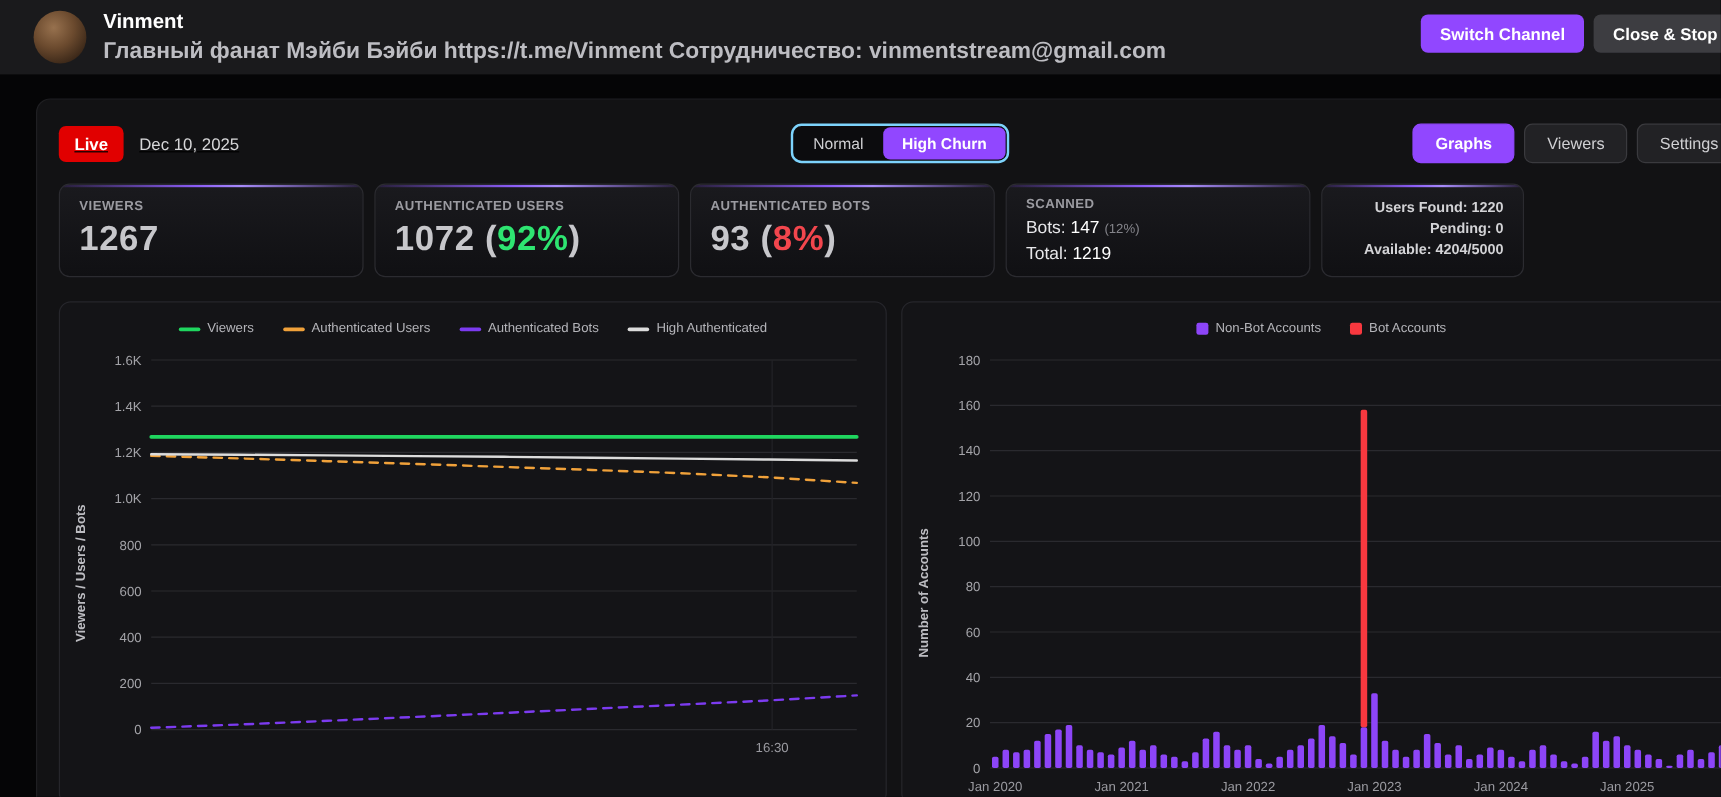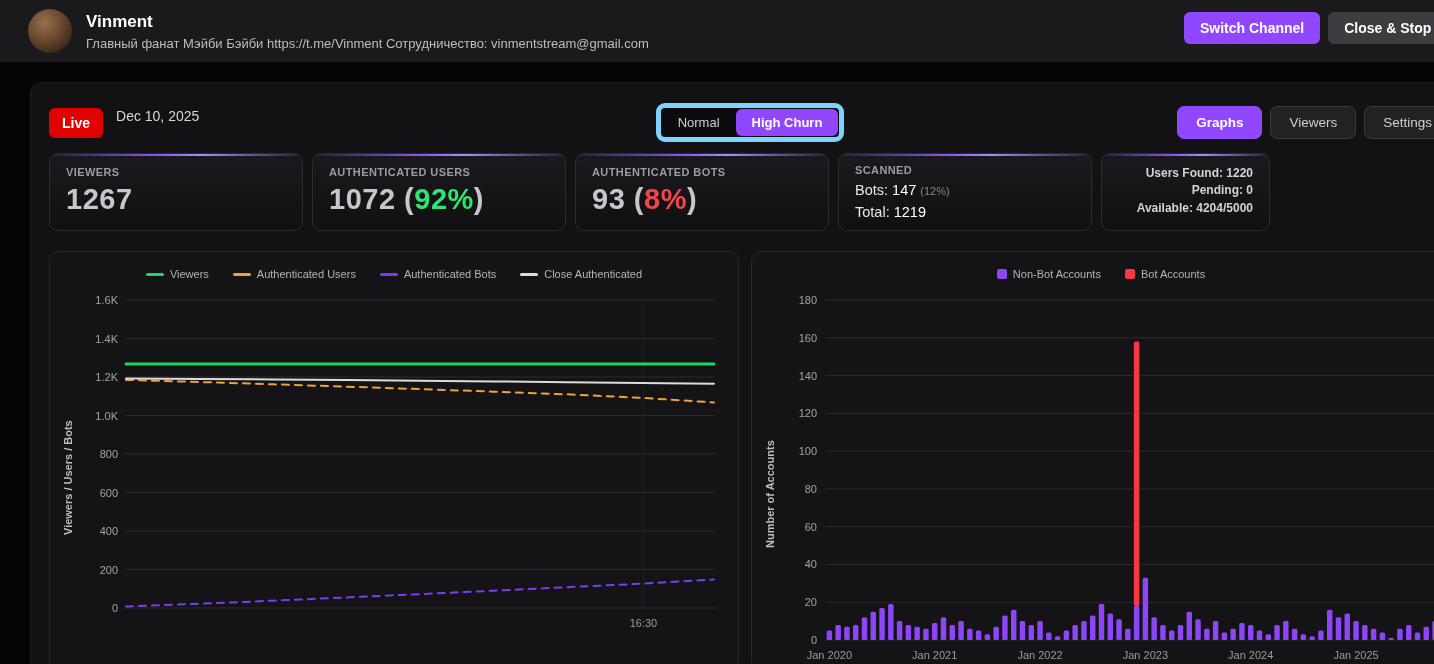--- a/index.html
+++ b/index.html
@@ -8,37 +8,37 @@
   .viewport { position:relative; width:1180px; height:664px; }
 
   
   .app-header { position:absolute; left:0; top:0; width:1434px; height:62px;
     background:#1a1a1c; display:flex; align-items:center; padding-left:28px; }
   .avatar { width:44px; height:44px; border-radius:50%;
     background:radial-gradient(circle at 38% 32%, #97714e 0%, #6b4a2e 42%, #3a2718 78%, #241811 100%);
     flex:0 0 auto; }
   .ch-info { margin-left:14px; }
   .ch-title { color:#ffffff; font-size:17px; font-weight:700; }
-  .ch-sub { color:#bdbdc2; font-size:13px; font-weight:400; margin-top:4px; }
+  .ch-sub { color:#bdbdc2; font-size:19px; font-weight:700; margin-top:4px; }
   .header-actions { position:absolute; left:1184px; top:12px; display:flex; gap:8px; }
   .btn { border:none; cursor:pointer; font-size:14px; font-weight:700; color:#fff;
     padding:8px 16px; border-radius:6px; white-space:nowrap; }
   .btn.purple { background:#9147ff; }
   .btn.gray { background:#3d3d41; }
 
   
   .panel { position:absolute; left:30px; top:82px; width:1440px; height:700px;
     background:#121214; border:1px solid #1f1f22; border-radius:12px; padding:20px 18px; }
 
   .controls-row { display:grid; grid-template-columns:1fr auto 1fr; align-items:center; height:32px; }
-  .left-controls { display:flex; justify-self:start; }
+  .left-controls { display:flex; align-items:center; justify-self:start;text-decoration:underline; }
   .live-badge { background:#e10000; color:#fff; font-weight:700; font-size:14px;
     padding:7px 13px; border-radius:6px; }
   .date-text { color:#d6d6d8; font-size:14px; margin-left:13px; }
-  .mode-toggle { background:#0c0c0e; border:5px solid #7dd3fc; border-radius:9px;
+  .mode-toggle { background:#0c0c0e; border:2px solid #7dd3fc; border-radius:9px;
     padding:1px; display:flex; }
   .mode-btn { background:transparent; border:none; color:#cfcfd2; font-size:13px;
     padding:6px 16px; border-radius:6px; cursor:pointer; }
   .mode-btn.active { background:#9147ff; color:#fff; font-weight:700;text-align:center; }
   .view-tabs { justify-self:end; display:flex; gap:8px; }
   .tab-btn { font-size:13.5px; padding:8px 18px; border-radius:7px; cursor:pointer;
     background:#222225; border:1px solid #3a3a3e; color:#d0d0d3; white-space:nowrap; }
   .tab-btn.active { background:#9147ff; border-color:#9147ff; color:#fff; font-weight:700; }
 
   
@@ -153,21 +153,21 @@
             <span class="legend-item">
               <span class="sw-line" style="background: rgb(240, 161, 58);"></span>
               <span>Authenticated Users</span>
             </span>
             <span class="legend-item">
               <span class="sw-line" style="background: rgb(124, 59, 240);"></span>
               <span>Authenticated Bots</span>
             </span>
             <span class="legend-item">
               <span class="sw-line" style="background: rgb(220, 220, 220);"></span>
-              <span>Close Authenticated</span>
+              <span>High Authenticated</span>
             </span>
           </div>
         <div class="chart-body">
           <div class="ylabel">Viewers / Users / Bots</div>
           <svg id="chart-0" width="640" height="346">
               <line x1="46" x2="634" y1="320" y2="320" stroke="#2a2a2f" stroke-width="1"></line>
               <text x="38" y="324" text-anchor="end" fill="#a3a3a8" font-size="11">0</text>
               <line x1="46" x2="634" y1="281.5" y2="281.5" stroke="#2a2a2f" stroke-width="1"></line>
               <text x="38" y="285.5" text-anchor="end" fill="#a3a3a8" font-size="11">200</text>
               <line x1="46" x2="634" y1="243" y2="243" stroke="#2a2a2f" stroke-width="1"></line>

